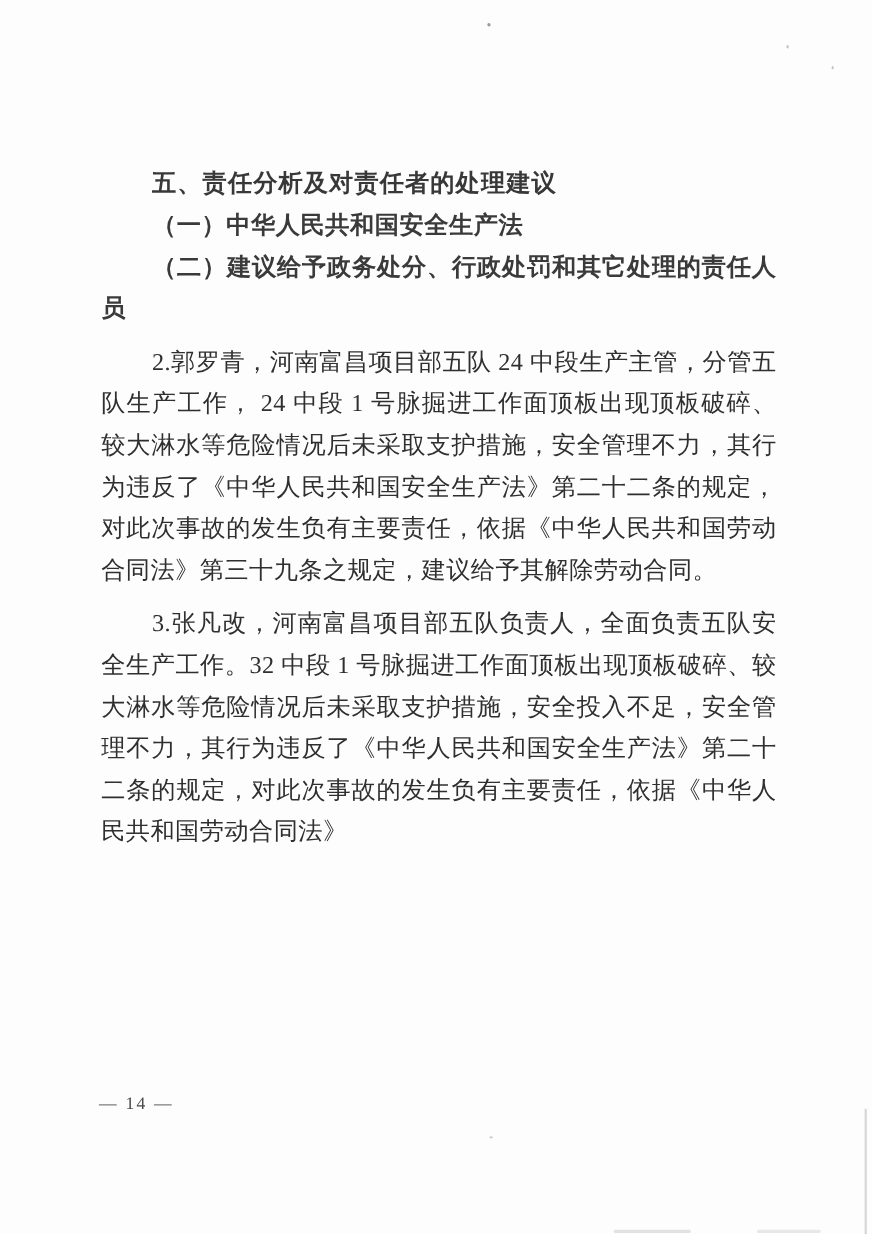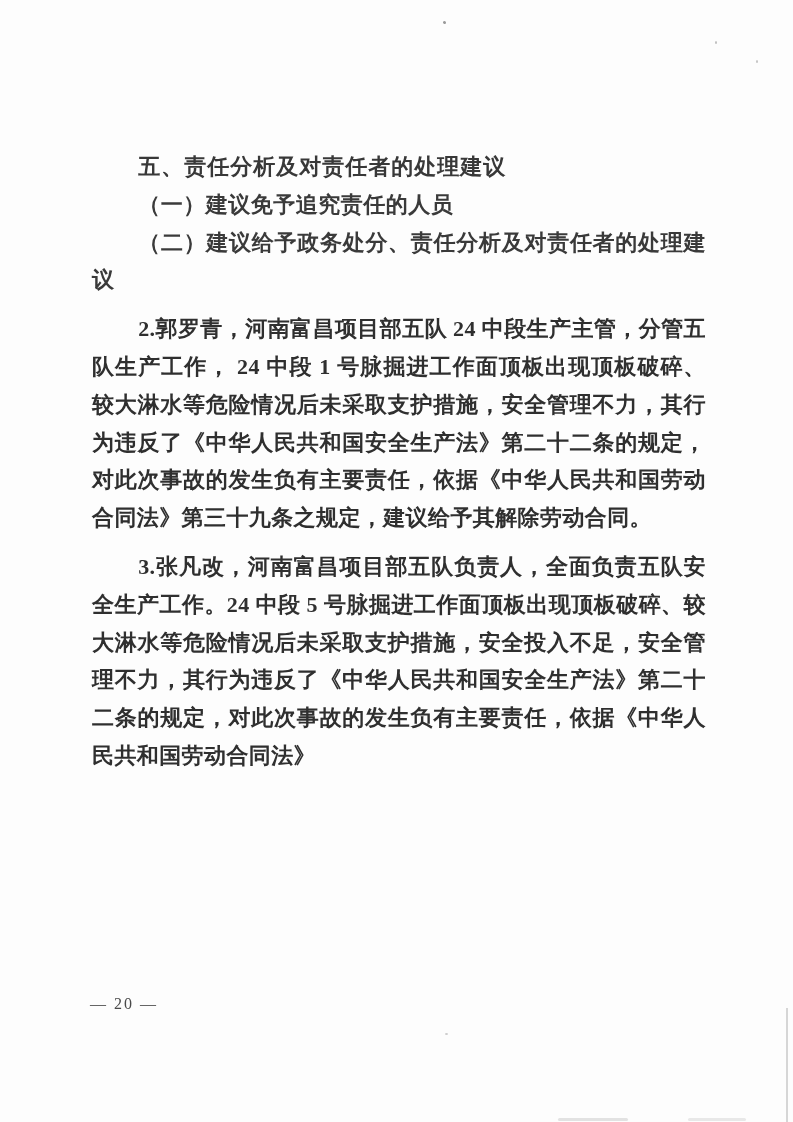--- a/index.html
+++ b/index.html
@@ -43,21 +43,20 @@
     letter-spacing: 0.5px;
     color: #3a3a3a;
   }
   .doc-paragraph {
     margin: 0;
     text-indent: 2.1em;
     letter-spacing: 0.4px;
   }
   .doc-paragraph.spaced {
     margin-top: 11px;
-    font-weight: bold;
   }
   .page-number {
     position: absolute;
     left: 90px;
     top: 995px;
     font-size: 16px;
     letter-spacing: 2px;
     color: #4a4a4a;
     font-family: "Liberation Serif", "DejaVu Serif", serif;
   }
@@ -98,27 +97,27 @@
   <div class="speck s3"></div>
   <div class="speck s4"></div>
   <div class="scan-edge-line"></div>
   <div class="scan-smudge m1"></div>
   <div class="scan-smudge m2"></div>
 
   <div class="content">
 
     <h1 class="doc-heading">五、责任分析及对责任者的处理建议</h1>
 
-    <h2 class="doc-subheading">（一）建议免予追究责任的人员</h2>
+    <h2 class="doc-subheading">（一）中华人民共和国安全生产法</h2>
 
 
-    <h2 class="doc-subheading">（二）建议给予政务处分、责任分析及对责任者的处理建议</h2>
+    <h2 class="doc-subheading">（二）建议给予政务处分、行政处罚和其它处理的责任人员</h2>
 
 
     <p class="doc-paragraph spaced">2.郭罗青，河南富昌项目部五队 24 中段生产主管，分管五队生产工作， 24 中段 1 号脉掘进工作面顶板出现顶板破碎、较大淋水等危险情况后未采取支护措施，安全管理不力，其行为违反了《中华人民共和国安全生产法》第二十二条的规定，对此次事故的发生负有主要责任，依据《中华人民共和国劳动合同法》第三十九条之规定，建议给予其解除劳动合同。</p>
 
-    <p class="doc-paragraph spaced">3.张凡改，河南富昌项目部五队负责人，全面负责五队安全生产工作。24 中段 5 号脉掘进工作面顶板出现顶板破碎、较大淋水等危险情况后未采取支护措施，安全投入不足，安全管理不力，其行为违反了《中华人民共和国安全生产法》第二十二条的规定，对此次事故的发生负有主要责任，依据《中华人民共和国劳动合同法》</p>
+    <p class="doc-paragraph spaced">3.张凡改，河南富昌项目部五队负责人，全面负责五队安全生产工作。32 中段 1 号脉掘进工作面顶板出现顶板破碎、较大淋水等危险情况后未采取支护措施，安全投入不足，安全管理不力，其行为违反了《中华人民共和国安全生产法》第二十二条的规定，对此次事故的发生负有主要责任，依据《中华人民共和国劳动合同法》</p>
 
   </div>
 
-  <div class="page-number">— 20 —</div>
+  <div class="page-number">— 14 —</div>
 
 </div>
 
 </body></html>

